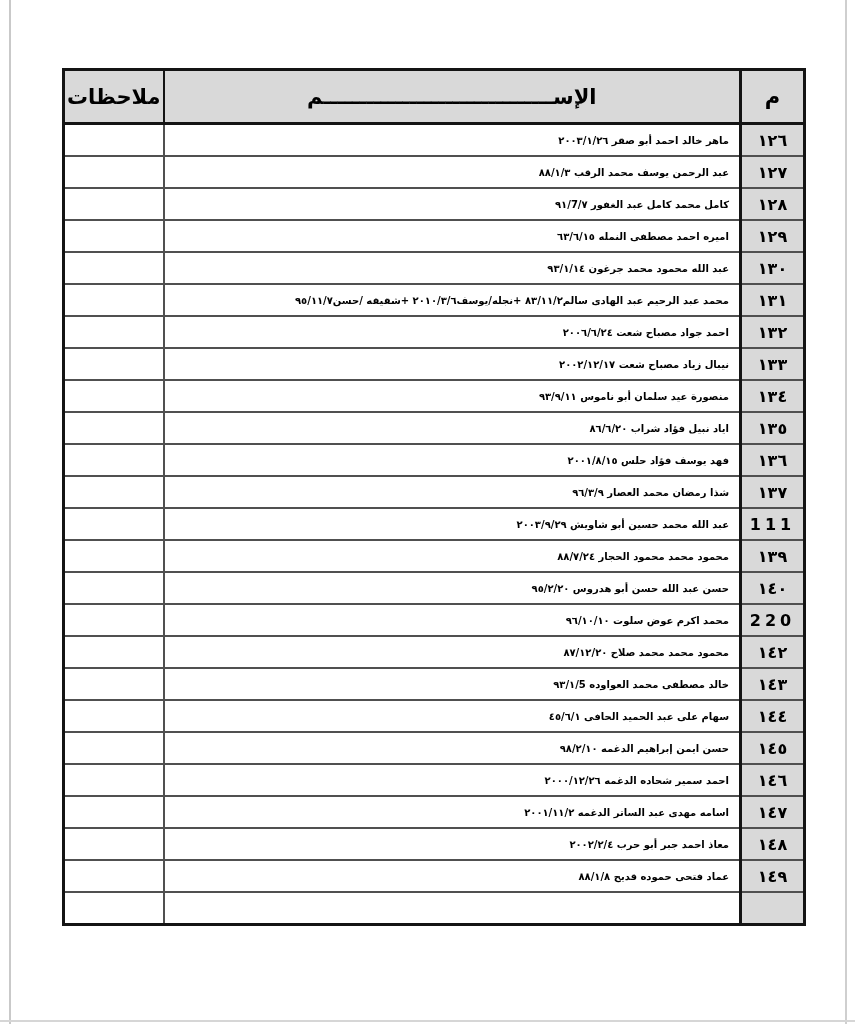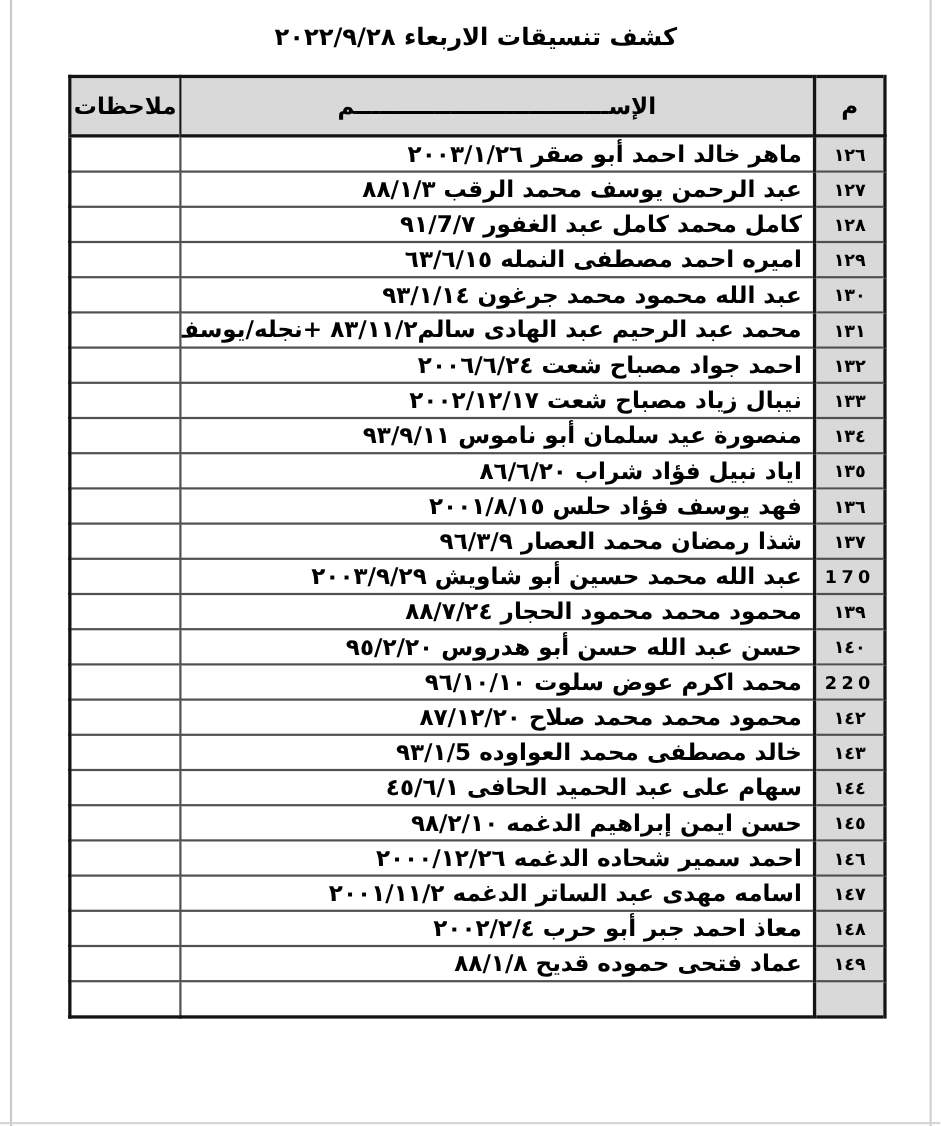--- a/index.html
+++ b/index.html
@@ -79,38 +79,37 @@
     border-left: 3px solid #141414;
     border-right: 3px solid #141414;
     text-align: center;
     font-size: 16px;
     font-weight: bold;
     letter-spacing: 4px;
   }
   table.roster td.col-name {
     background: #ffffff;
     text-align: right;
-    font-size: 21px;
+    font-size: 10px;
     font-weight: bold;
     padding: 0 10px 0 4px;
   }
   table.roster td.col-notes {
     background: #ffffff;
   }
 </style>
 </head>
 <body>
 
 <div class="page">
 
   <div class="scan-edge-left"></div>
   <div class="scan-edge-right"></div>
   <div class="scan-edge-bottom"></div>
 
-  <div class="doc-title">كشف تنسيقات الاربعاء ٢٠٢٢/٩/٢٨</div>
 
   <table class="roster">
     <colgroup>
       <col style="width:64px">
       <col style="width:577px">
       <col style="width:100px">
     </colgroup>
     <thead>
       <tr>
         <th class="h-serial">م</th>
@@ -173,21 +172,21 @@
           <td class="col-serial">١٣٦</td>
           <td class="col-name">فهد يوسف فؤاد حلس ٢٠٠١/٨/١٥</td>
           <td class="col-notes"></td>
         </tr>
         <tr>
           <td class="col-serial">١٣٧</td>
           <td class="col-name">شذا رمضان محمد العصار ٩٦/٣/٩</td>
           <td class="col-notes"></td>
         </tr>
         <tr>
-          <td class="col-serial">170</td>
+          <td class="col-serial">111</td>
           <td class="col-name">عبد الله محمد حسين أبو شاويش ٢٠٠٣/٩/٢٩</td>
           <td class="col-notes"></td>
         </tr>
         <tr>
           <td class="col-serial">١٣٩</td>
           <td class="col-name">محمود محمد محمود الحجار ٨٨/٧/٢٤</td>
           <td class="col-notes"></td>
         </tr>
         <tr>
           <td class="col-serial">١٤٠</td>

